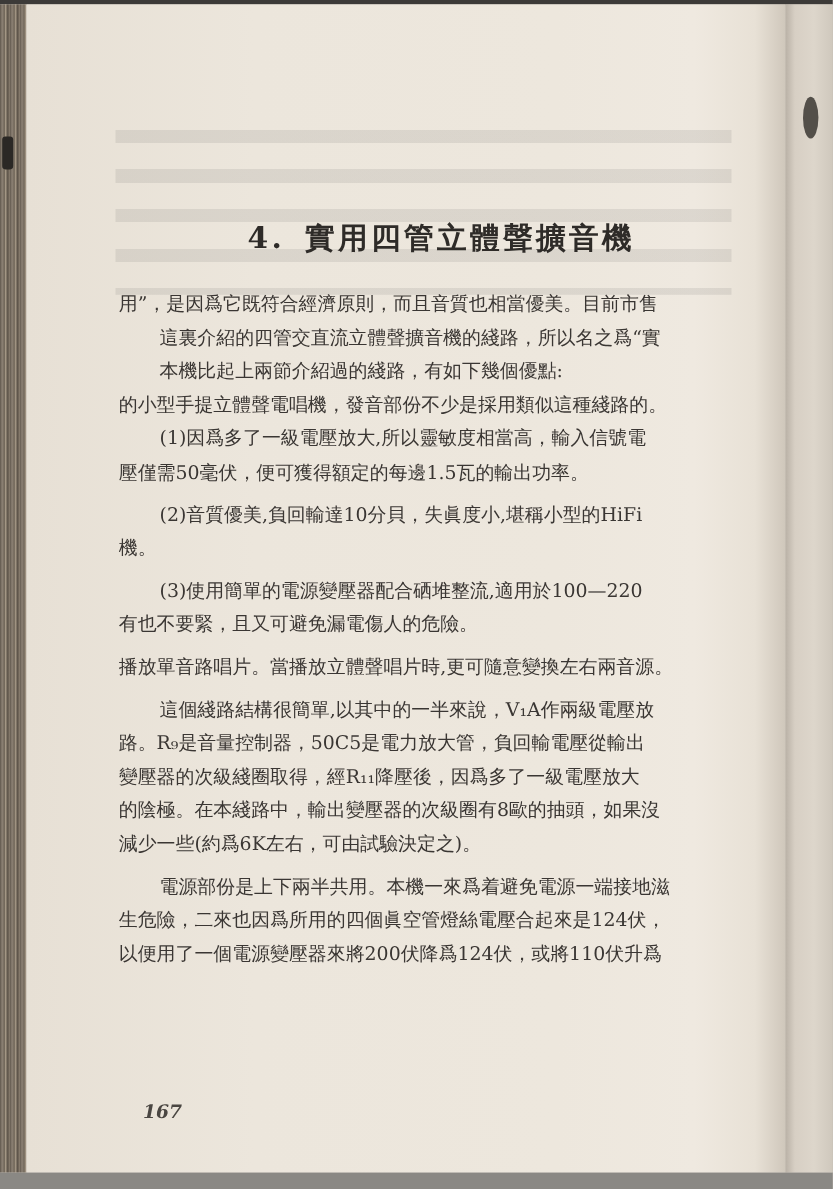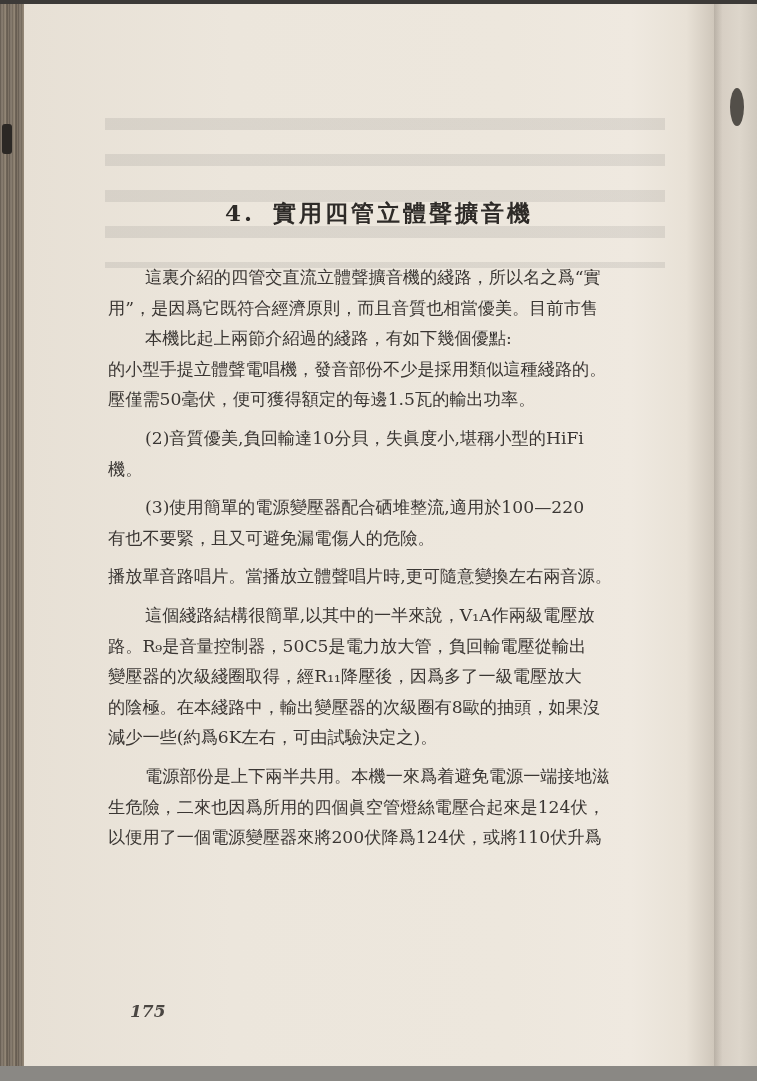--- a/index.html
+++ b/index.html
@@ -42,21 +42,21 @@
     background: #3b3733; border-radius: 50%; opacity: 0.85;
   }
   .bleed {
     position: absolute; left: 105px; top: 108px; width: 560px; height: 160px;
     opacity: 0.12;
     background:
       repeating-linear-gradient(180deg, transparent 0px, transparent 10px, #555 10px, #555 22px, transparent 22px, transparent 36px);
   }
   .title {
     position: absolute; left: 225px; top: 198px; width: 360px;
-    font-size: 23px; font-weight: bold; color: #2e2b28; letter-spacing: 3px;
+    font-size: 27px; font-weight: bold; color: #2e2b28; letter-spacing: 3px;
     white-space: nowrap;
   }
   .title .num { margin-right: 18px; }
   .body {
     position: absolute; left: 108px; top: 262px; width: 560px;
     color: #3a3633; font-size: 17.2px; line-height: 30.6px;
   }
   .line { white-space: nowrap; height: 30.6px; overflow: hidden; }
   .indent { padding-left: 37px; }
   .gap { height: 8px; }
@@ -79,26 +79,27 @@
   <div class="bottom-edge"></div>
 
   <div class="bleed"></div>
 
   <div class="title">
     <span class="num">4.</span><span>實用四管立體聲擴音機</span>
   </div>
 
   <div class="body">
 
+    <div class="line">用”，是因爲它既符合經濟原則，而且音質也相當優美。目前市售</div>
     <div class="line indent">這裏介紹的四管交直流立體聲擴音機的綫路，所以名之爲“實</div>
-    <div class="line">用”，是因爲它既符合經濟原則，而且音質也相當優美。目前市售</div>
     <div class="line indent">本機比起上兩節介紹過的綫路，有如下幾個優點:</div>
 
     <div class="line">的小型手提立體聲電唱機，發音部份不少是採用類似這種綫路的。</div>
 
+    <div class="line indent">(1)因爲多了一級電壓放大,所以靈敏度相當高，輸入信號電</div>
     <div class="line">壓僅需50毫伏，便可獲得額定的每邊1.5瓦的輸出功率。</div>
     <div class="gap"></div>
 
     <div class="line indent">(2)音質優美,負回輸達10分貝，失眞度小,堪稱小型的HiFi</div>
     <div class="line">機。</div>
     <div class="gap"></div>
 
     <div class="line indent">(3)使用簡單的電源變壓器配合硒堆整流,適用於100—220</div>
     <div class="line">有也不要緊，且又可避免漏電傷人的危險。</div>
     <div class="gap"></div>
@@ -111,14 +112,14 @@
     <div class="line">變壓器的次級綫圈取得，經R₁₁降壓後，因爲多了一級電壓放大</div>
     <div class="line">的陰極。在本綫路中，輸出變壓器的次級圈有8歐的抽頭，如果沒</div>
     <div class="line">減少一些(約爲6K左右，可由試驗決定之)。</div>
     <div class="gap"></div>
 
     <div class="line indent">電源部份是上下兩半共用。本機一來爲着避免電源一端接地滋</div>
     <div class="line">生危險，二來也因爲所用的四個眞空管燈絲電壓合起來是124伏，</div>
     <div class="line">以便用了一個電源變壓器來將200伏降爲124伏，或將110伏升爲</div>
   </div>
 
-  <div class="page-num">175</div>
+  <div class="page-num">167</div>
 </div>
 
 </body></html>

